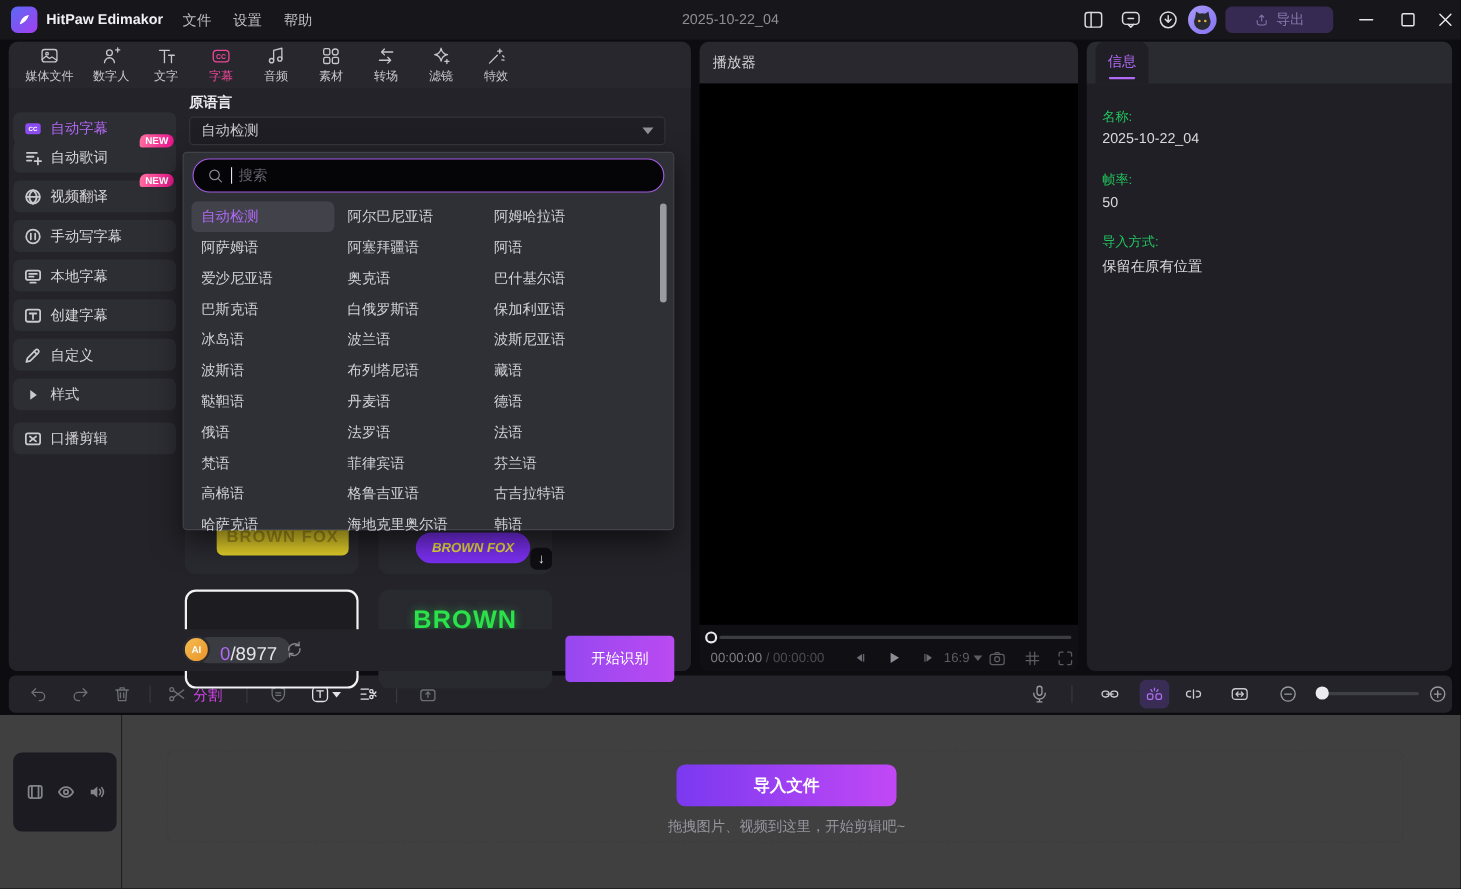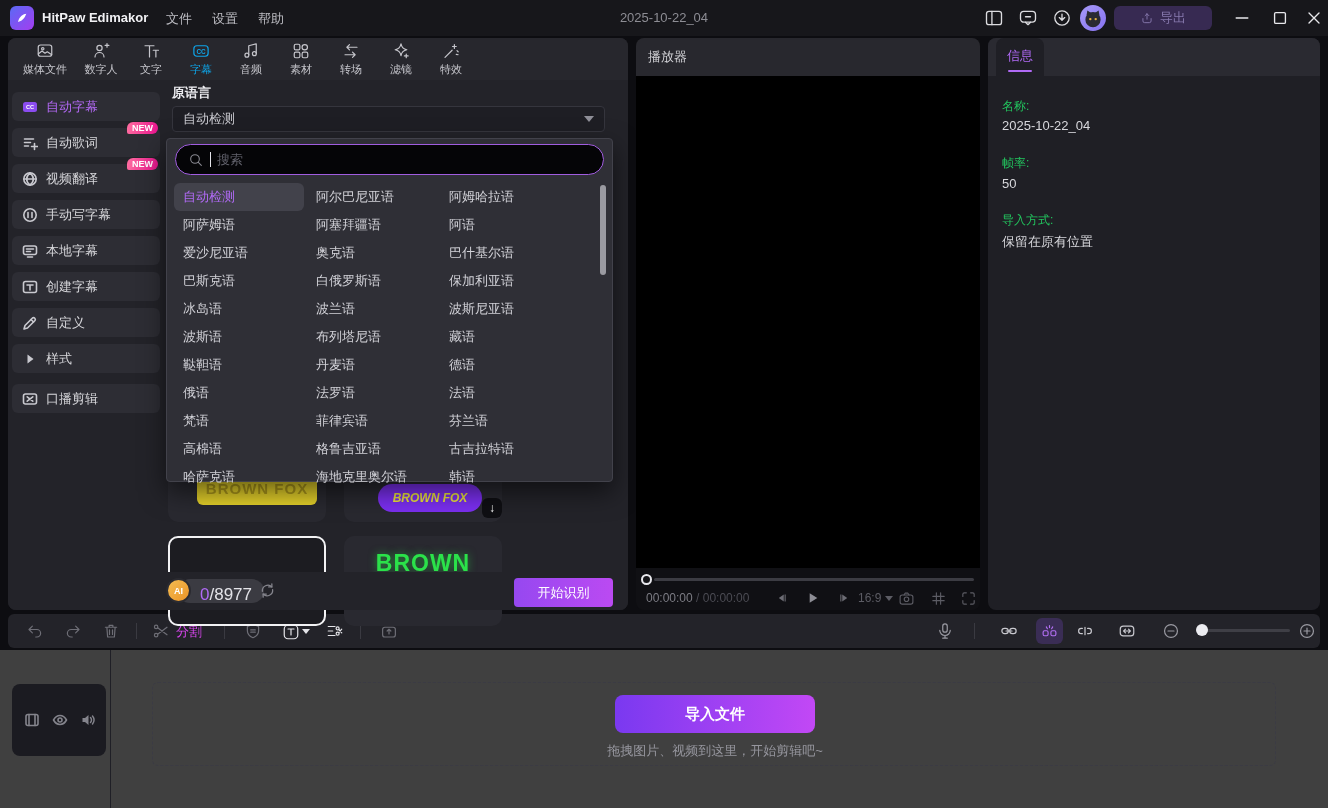--- a/index.html
+++ b/index.html
@@ -18,21 +18,21 @@
   .avatar { position:absolute; left:1080px; top:5px; width:26px; height:26px; border-radius:50%; background:linear-gradient(135deg,#a79af8,#8672f0); overflow:hidden; }
   .export-btn { position:absolute; left:1114px; top:6px; width:98px; height:24px; border-radius:6px; background:#372a52; color:#8678ad; font-size:13px; display:flex; align-items:center; justify-content:center; gap:6px; }
   .winctl { position:absolute; top:8px; width:20px; height:20px; color:#e8e8ec; }
 
   
   .left-panel { position:absolute; left:8px; top:38px; width:620px; height:572px; background:#232329; border-radius:8px; }
   .ribbon { position:absolute; left:0; top:0; width:620px; height:42px; background:#27272d; border-radius:8px 8px 0 0; display:flex; align-items:center; padding-left:6px; }
   .rtab { width:50px; height:42px; display:flex; flex-direction:column; align-items:center; justify-content:center; gap:2px; color:#c6c6cc; }
   .rtab .lbl { font-size:11px; white-space:nowrap; }
   .rtab.wide { width:62px; }
-  .rtab.active { color:#0ea5e9; }
+  .rtab.active { color:#ec4899; }
 
   .side-item { position:absolute; left:4px; width:148px; height:29px; background:#2d2d34; border-radius:6px; display:flex; align-items:center; padding-left:10px; gap:8px; font-size:13px; color:#d6d6da; }
   .side-item .sic { width:16px; height:16px; color:#c9c9cf; flex:0 0 16px; }
   .side-item.active { color:#b168f2; }
   .newbadge { position:absolute; right:2px; top:-6px; padding:1px 5px; font-size:9px; font-weight:bold; color:#fff; border-radius:6px 6px 6px 2px; background:linear-gradient(100deg,#ff6fa0,#e8128e); }
 
   
   .src-label { position:absolute; left:164px; top:46px; font-size:13px; font-weight:bold; color:#ececf0; }
   .lang-select { position:absolute; left:164px; top:68px; width:433px; height:26px; background:#1e1e24; border:1px solid #35353d; border-radius:4px; display:flex; align-items:center; padding:0 10px; font-size:13px; color:#c9c9cf; }
   .lang-select .caret { margin-left:auto; width:0; height:0; border-left:5px solid transparent; border-right:5px solid transparent; border-top:6px solid #8f8f98; }
@@ -53,21 +53,21 @@
   .langgrid { position:absolute; left:7px; top:44px; width:399px; display:grid; grid-template-columns:133px 133px 133px; }
   .lang { height:28px; line-height:28px; padding-left:9px; font-size:13px; color:#d2d2d8; white-space:nowrap; overflow:hidden; }
   .lang.selected { background:#42424b; border-radius:6px; color:#b06af5; width:130px; }
   .dd-scroll { position:absolute; left:433px; top:46px; width:6px; height:90px; background:#9a9aa1; border-radius:3px; }
 
   .content-bottom { position:absolute; left:0; top:534px; width:620px; height:38px; background:#232329; border-radius:0 0 8px 8px; z-index:6; }
   .ai-circle { position:absolute; left:158px; top:6px; width:25px; height:25px; border-radius:50%; background:linear-gradient(135deg,#f4bc52,#ea9427); border:2px solid #2b2b31; color:#fff; font-size:9px; font-weight:bold; display:flex; align-items:center; justify-content:center; z-index:2; }
   .ai-pill { position:absolute; left:170px; top:7px; height:24px; padding:4px 12px 0 22px; background:#3b3b42; border-radius:12px; font-size:17px; line-height:24px; color:#e3e3e8; }
   .ai-pill .used { color:#b06af5; }
   .refresh { position:absolute; left:250px; top:9px; width:19px; height:19px; color:#85858d; }
-  .start-btn { position:absolute; left:506px; top:6px; width:99px; height:29px; border-radius:4px; background:linear-gradient(90deg,#9648f0,#bb4af2); color:#fff; font-size:13px; display:flex; align-items:center; justify-content:center; }
+  .start-btn { position:absolute; left:506px; top:6px; width:99px; height:42px; border-radius:4px; background:linear-gradient(90deg,#9648f0,#bb4af2); color:#fff; font-size:13px; display:flex; align-items:center; justify-content:center; }
 
   
   .player { position:absolute; left:636px; top:38px; width:344px; height:572px; background:#101014; border-radius:8px; }
   .player-header { position:absolute; left:0; top:0; width:344px; height:38px; background:#28282e; border-radius:8px 8px 0 0; font-size:13px; color:#d2d2d6; line-height:38px; padding-left:12px; }
   .video { position:absolute; left:0; top:38px; width:344px; height:492px; background:#000; }
   .seek-knob { position:absolute; left:5px; top:536px; width:11px; height:11px; border-radius:50%; border:2.5px solid #e9e9ee; background:#141418; }
   .seek-track { position:absolute; left:18px; top:540px; width:320px; height:3px; background:#3c3c43; border-radius:2px; }
   .pc { position:absolute; top:548px; height:24px; display:flex; align-items:center; color:#5c5c64; }
   .timecode { font-size:12px; }
 
@@ -227,21 +227,21 @@
         <span class="lbl">滤镜</span>
       </div>
       <div class="rtab">
         <svg class="ic" width="18" height="18" viewBox="0 0 24 24">
             <path d="M4 20.5L13.5 11M16.5 3.5v5M14 6h5M20 11.5l1.5 1.5M19 16.5l2.5.5"></path>
           </svg>
         <span class="lbl">特效</span>
       </div>
     </div>
 
-    <div class="side-item active" style="top:54px">
+    <div class="side-item active" style="top:64px">
       <svg class="sic" viewBox="0 0 16 16">
           <rect x="1" y="3" width="14" height="10" rx="2.5" fill="#8b4cf0"></rect>
           <text x="8" y="10.3" font-size="5.6" font-weight="bold" fill="#fff" text-anchor="middle">CC</text>
         </svg>
       <span>自动字幕</span>
     </div>
     <div class="side-item" style="top:90px">
       <svg class="ic sic" viewBox="0 0 16 16">
           <path d="M2.5 4h9M2.5 7.5h6M2.5 11h4M12.5 8.5v6M9.5 11.5h6"></path>
         </svg>

